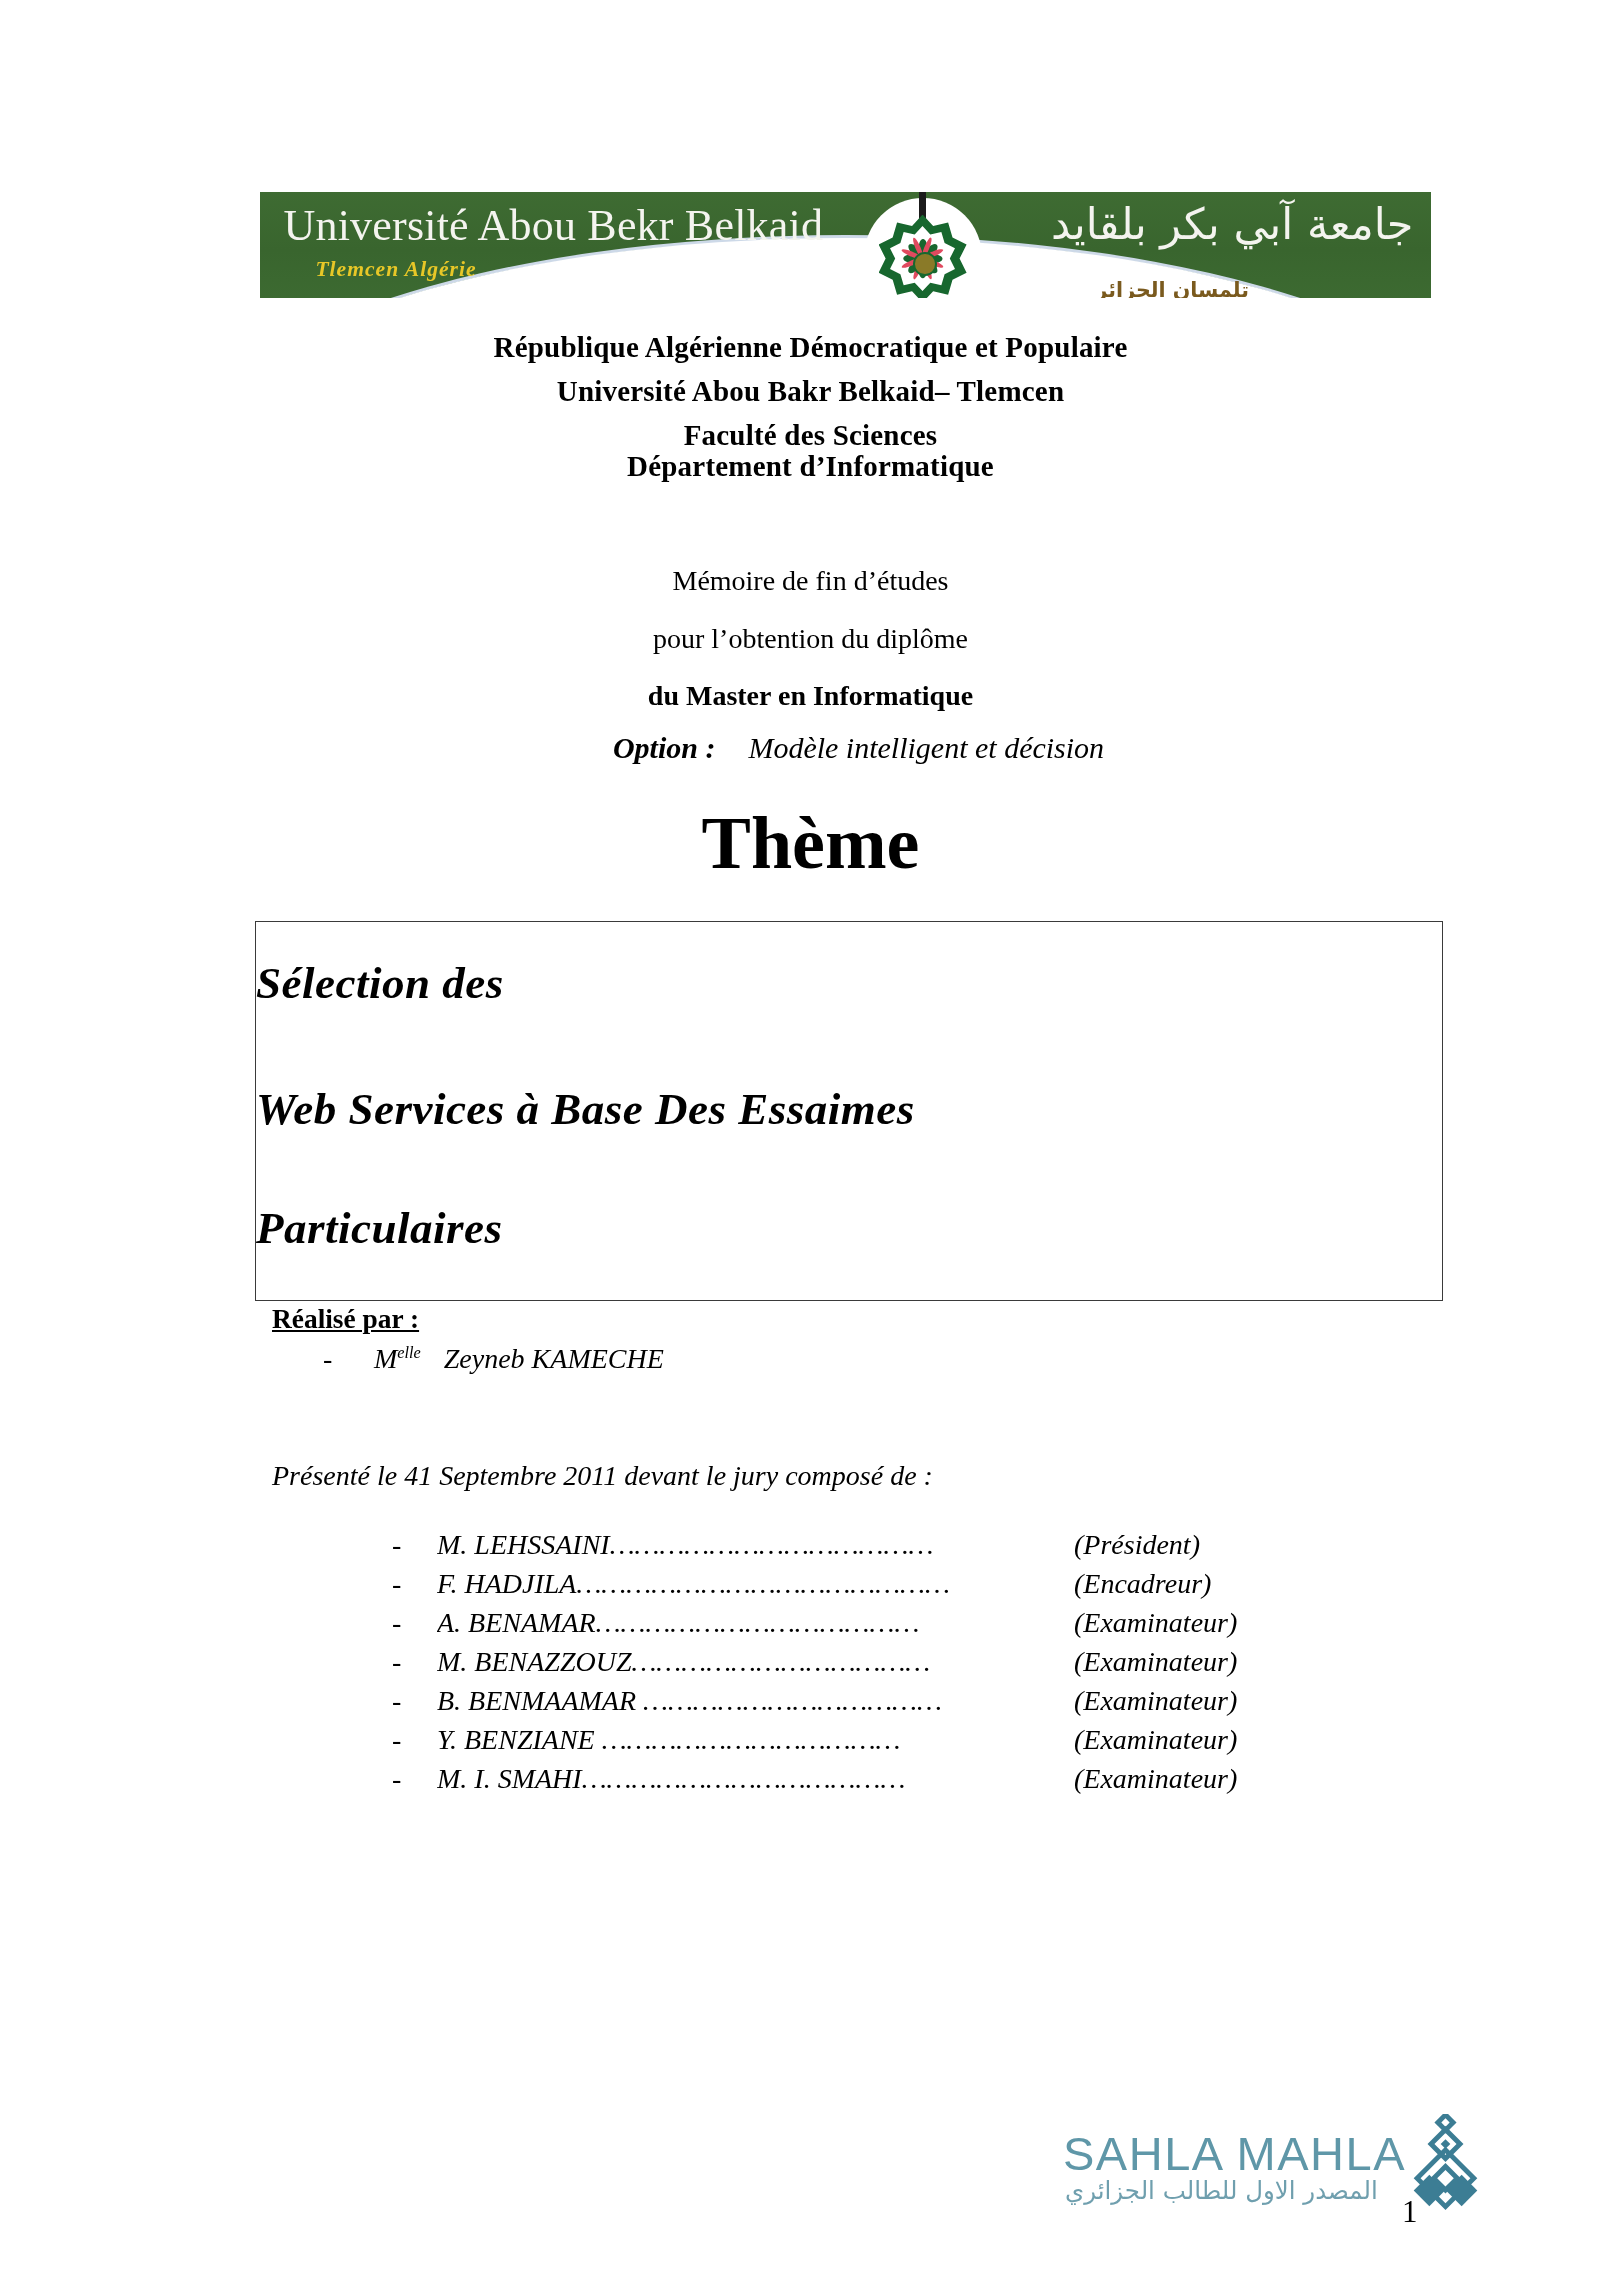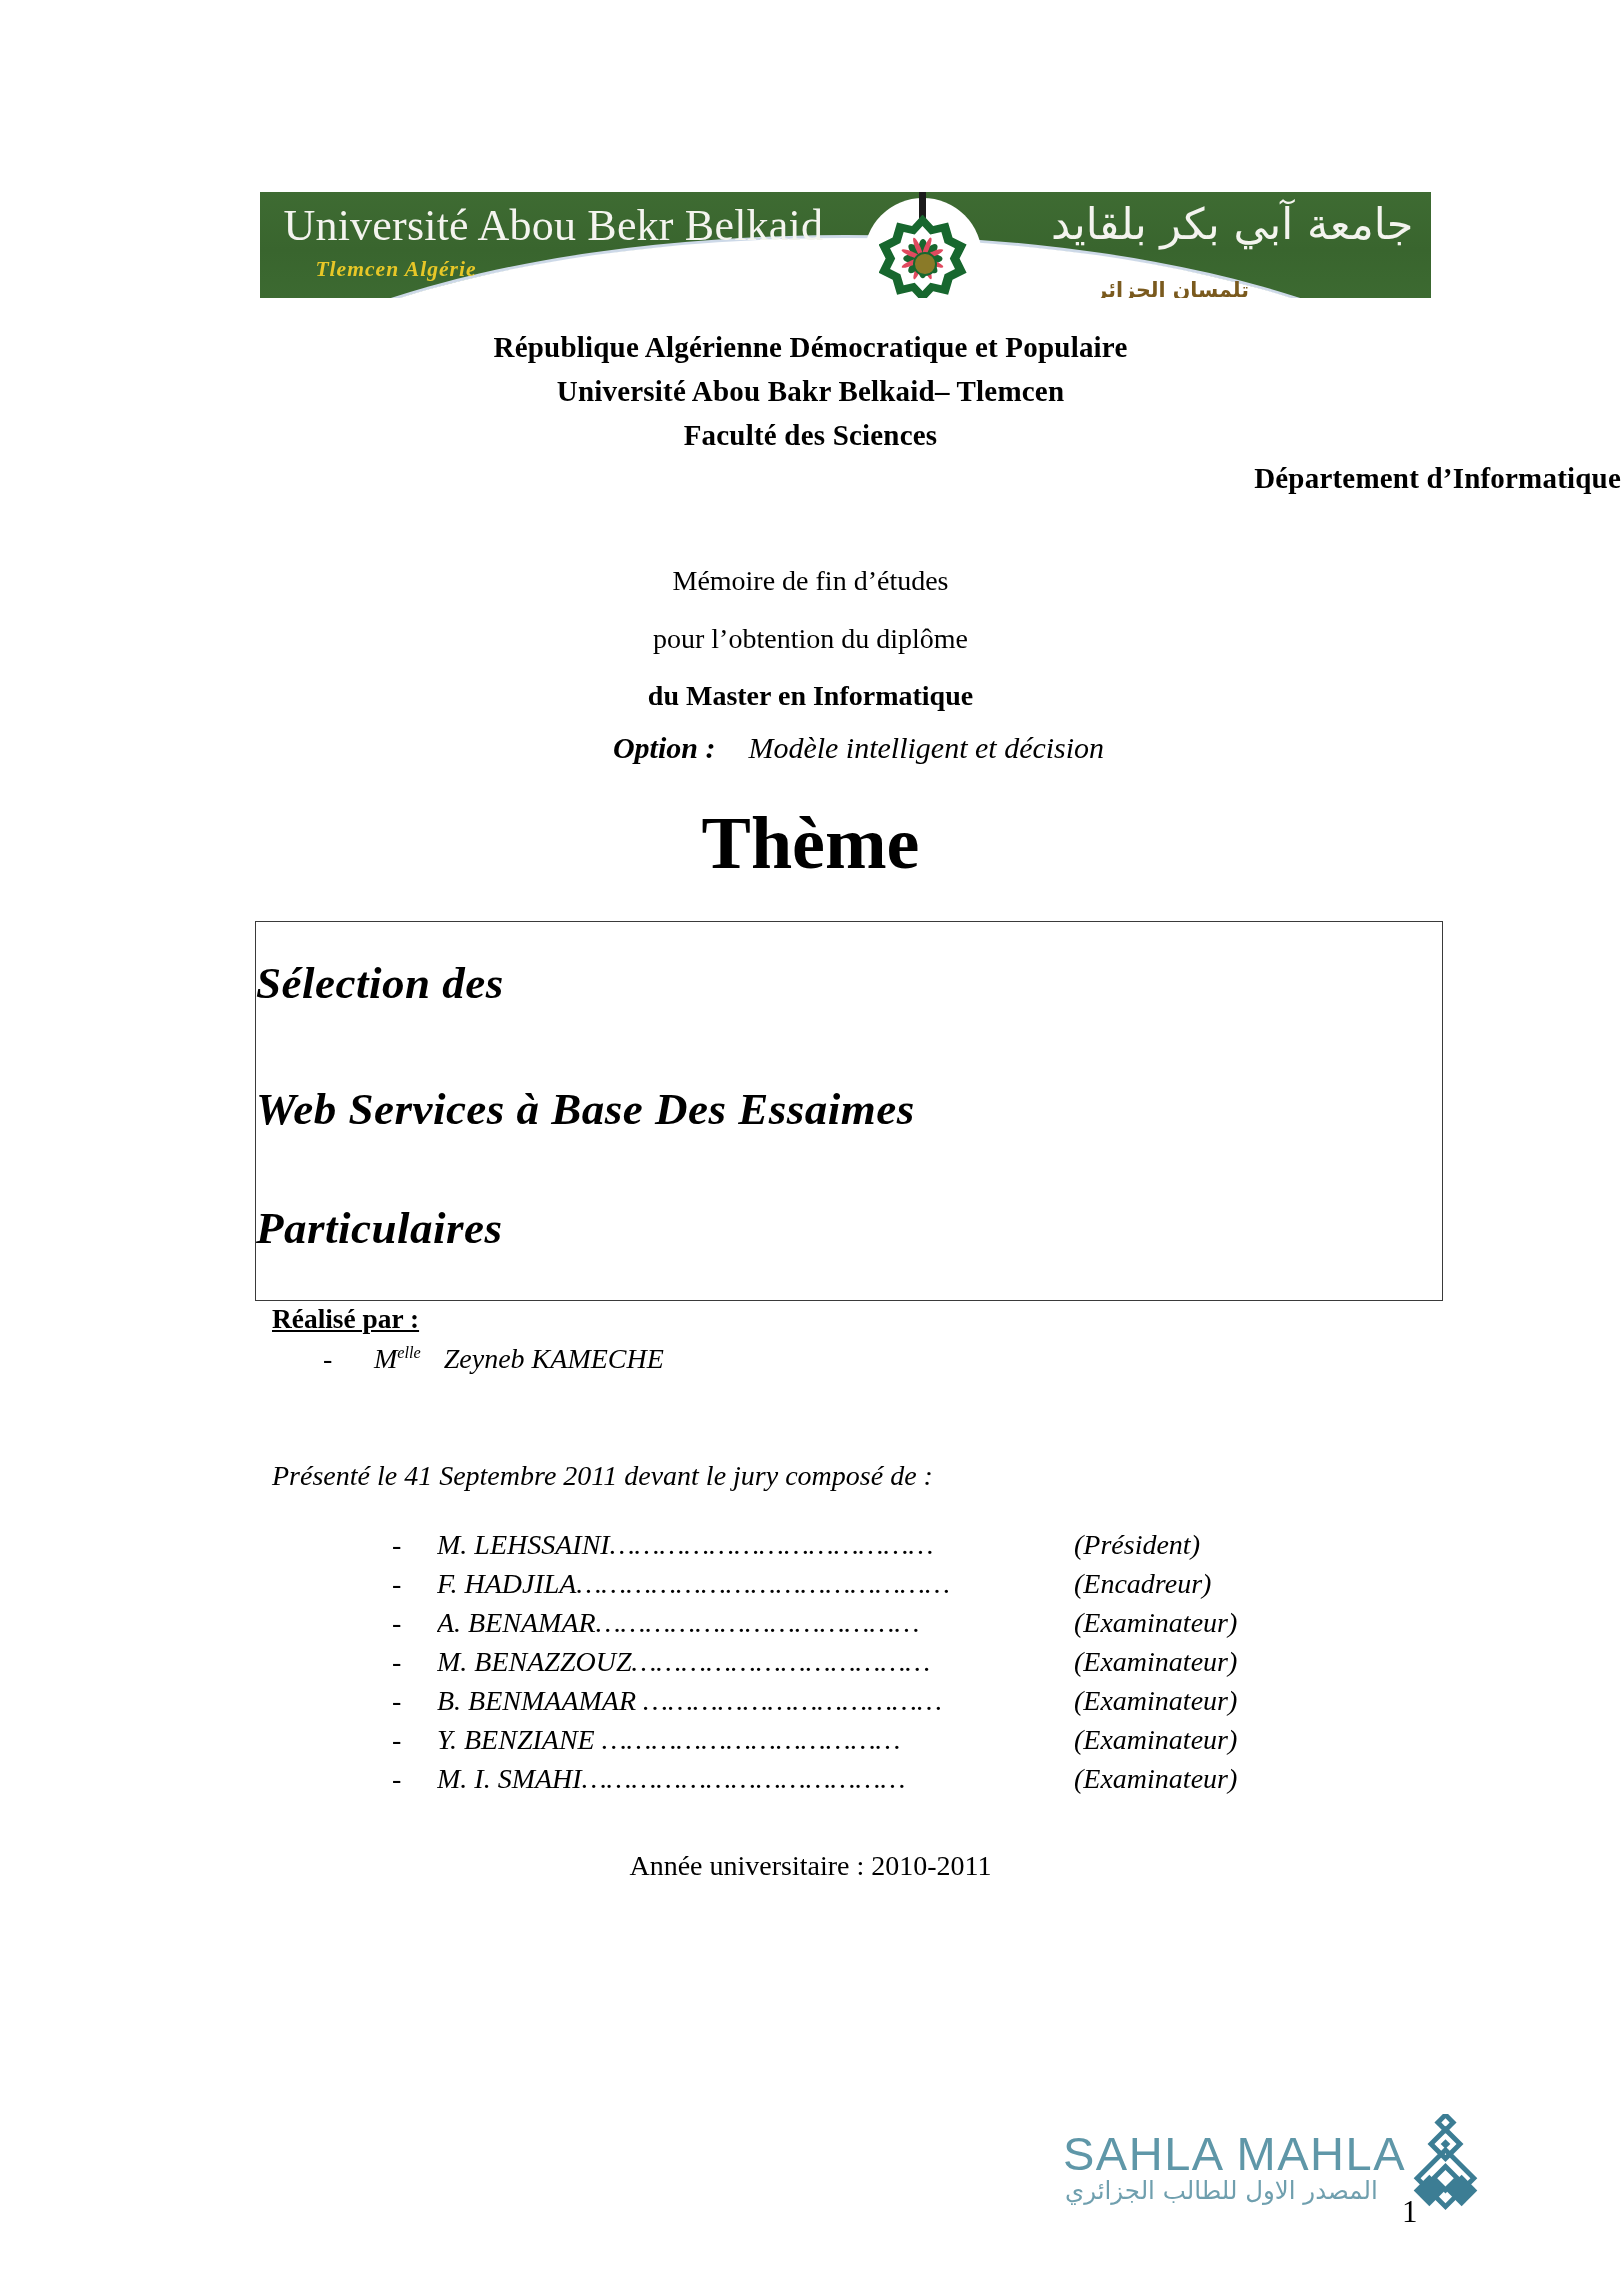--- a/index.html
+++ b/index.html
@@ -185,21 +185,21 @@
     width: 1621px;
     text-align: center;
     font-weight: bold;
     font-size: 29px;
     line-height: 1;
     letter-spacing: 0.2px;
   }
   .hdr1 { top: 333px; }
   .hdr2 { top: 377px; }
   .hdr3 { top: 421px; }
-  .hdr4 { top: 464px; text-align: right; }
+  .hdr4 { top: 452px; }
 
   
   .mem {
     position: absolute;
     left: 0;
     width: 1621px;
     text-align: center;
     font-size: 28px;
     line-height: 1;
   }
@@ -502,21 +502,20 @@
     </div>
 
     <div class="jury-row">
       <span class="jury-dash">-</span>
       <span class="jury-name-wrap"><span>M. I. SMAHI</span><span>…………………………………</span></span>
       <span class="jury-role">(Examinateur)</span>
     </div>
 
   </div>
 
-  <div class="year">Année universitaire : 2010-2011</div>
 
   <div class="watermark">
     <div class="wm-text">SAHLA MAHLA</div>
     <div class="wm-ar">المصدر الاول للطالب الجزائري</div>
     <div class="wm-mark">
       <svg viewBox="0 0 92 108" width="90" height="106" aria-hidden="true">
         <g fill="none" stroke="#3c7d94" stroke-width="5">
           <rect x="41" y="3" width="11" height="11" transform="rotate(45 46.5 8.5)"></rect>
           <rect x="36" y="20" width="21" height="21" transform="rotate(45 46.5 30.5)"></rect>
           <rect x="26" y="45" width="41" height="41" transform="rotate(45 46.5 65.5)"></rect>

